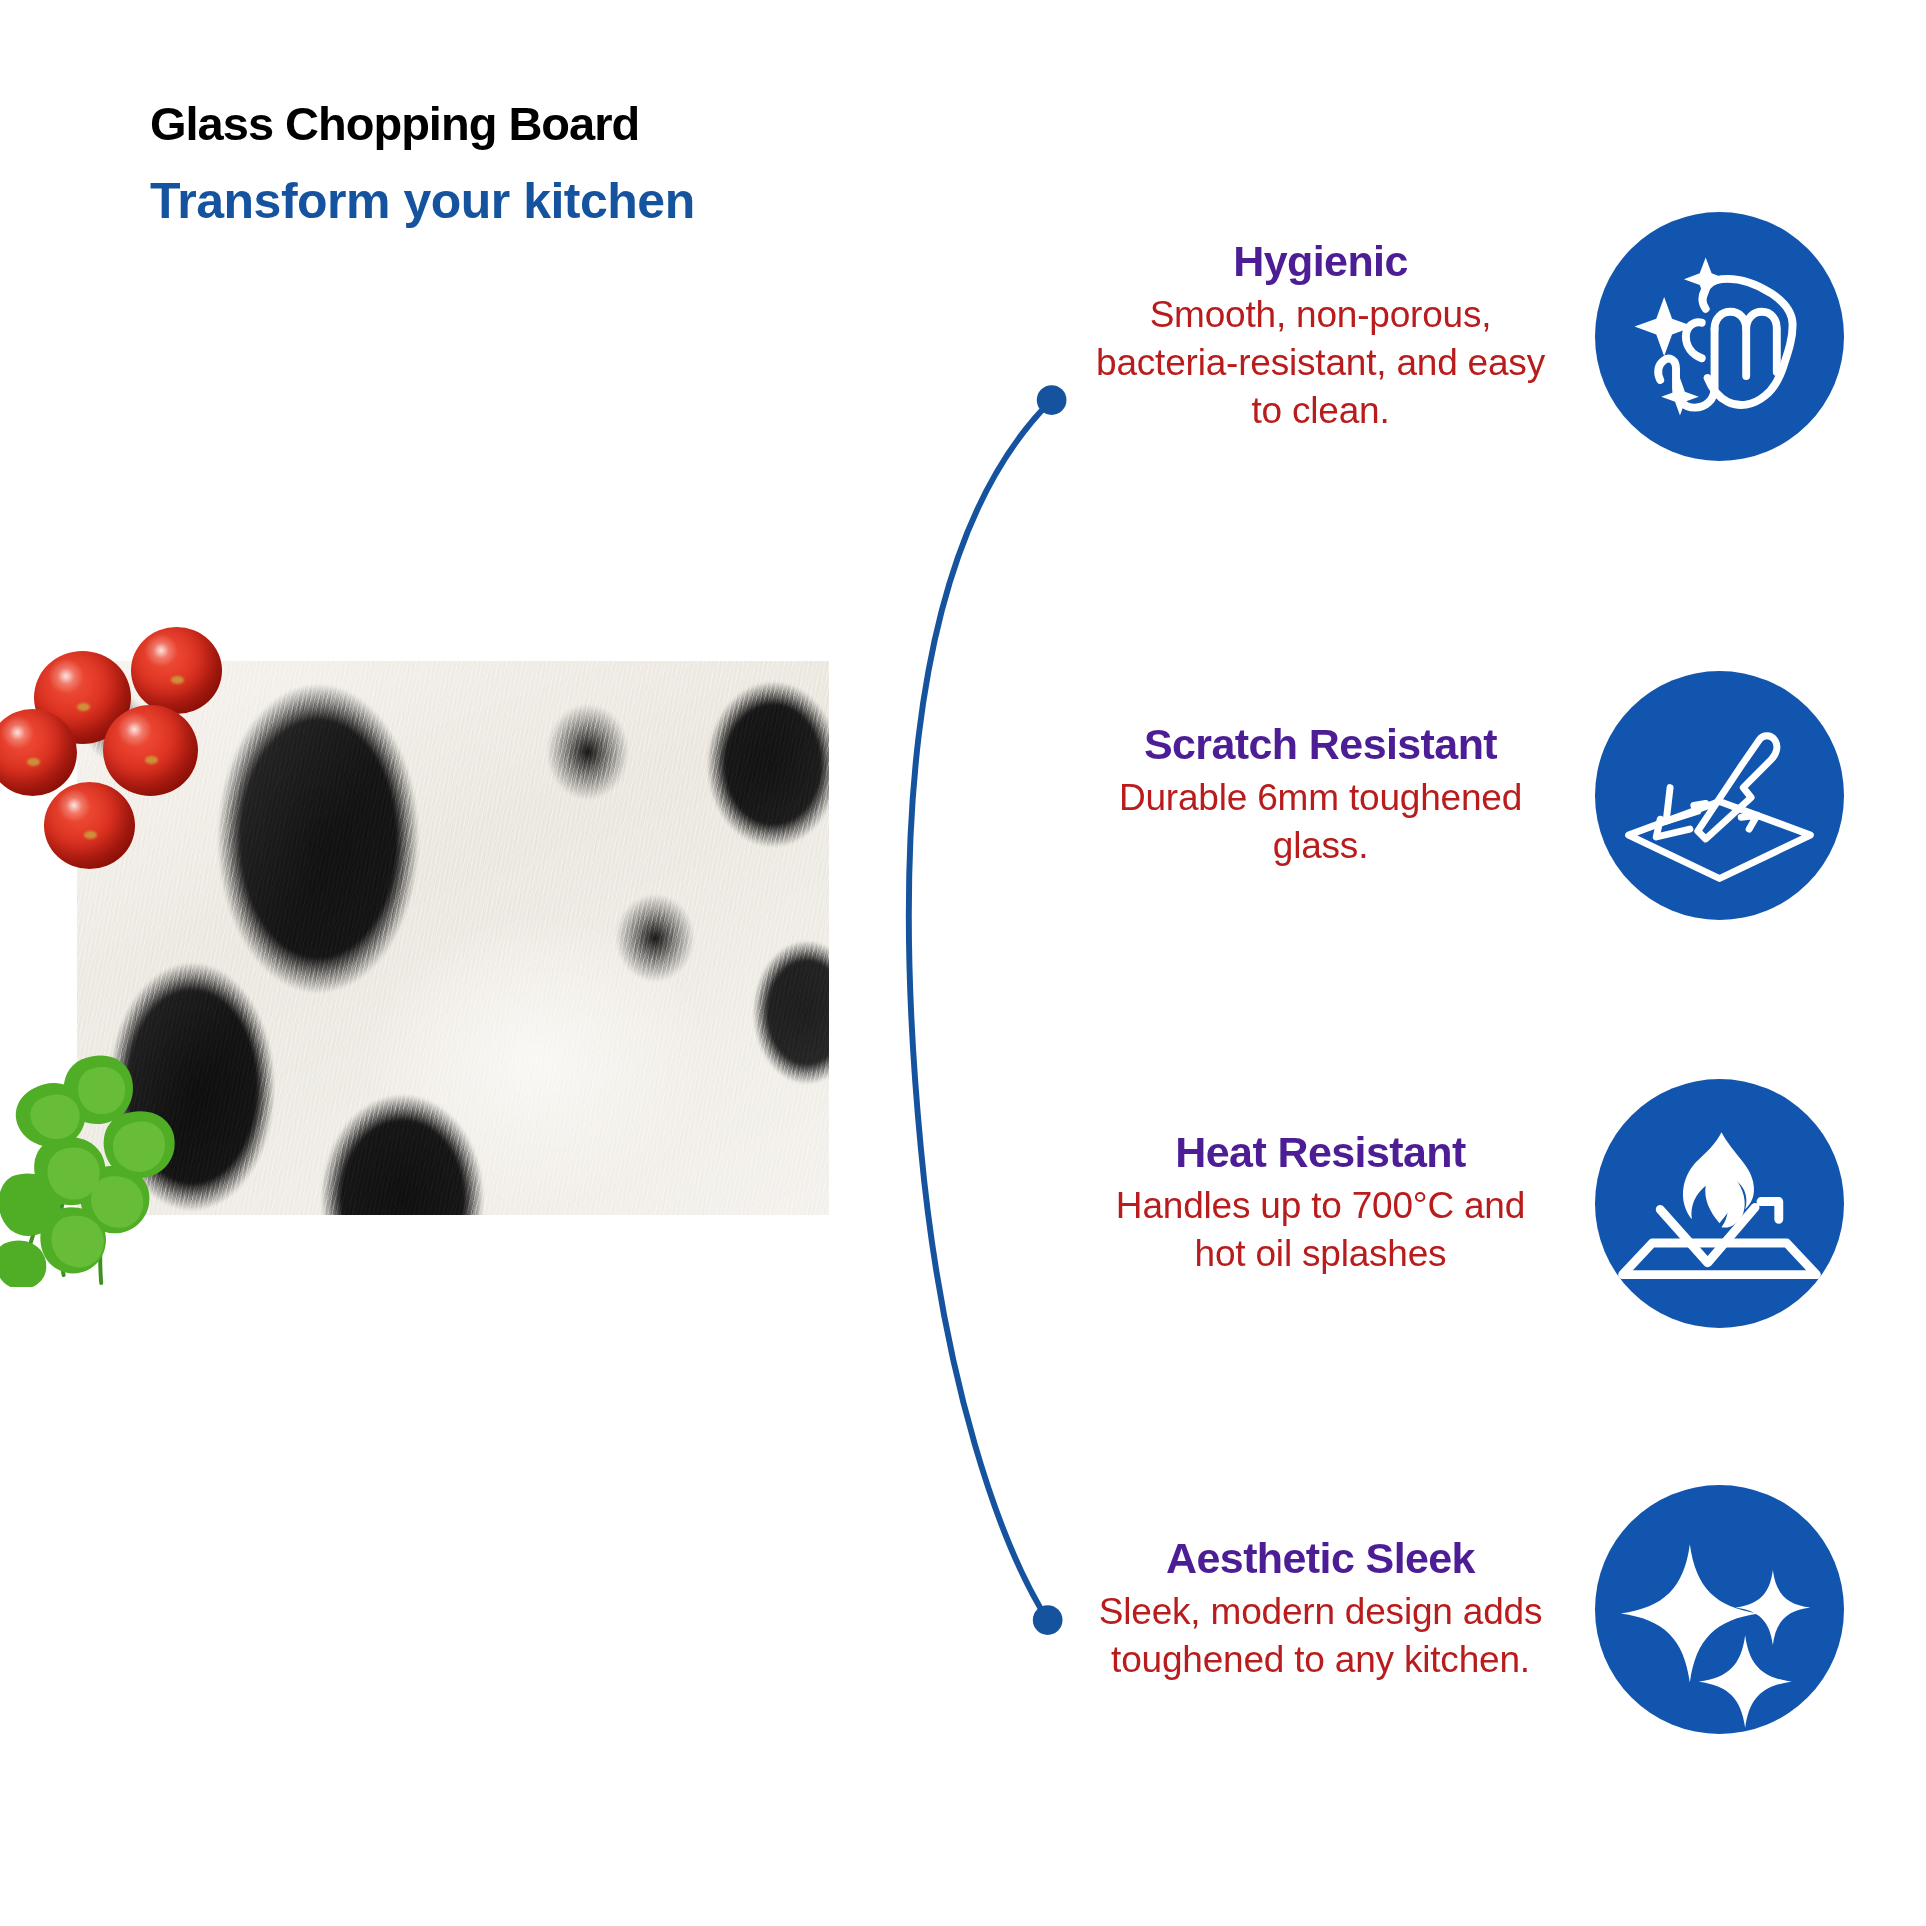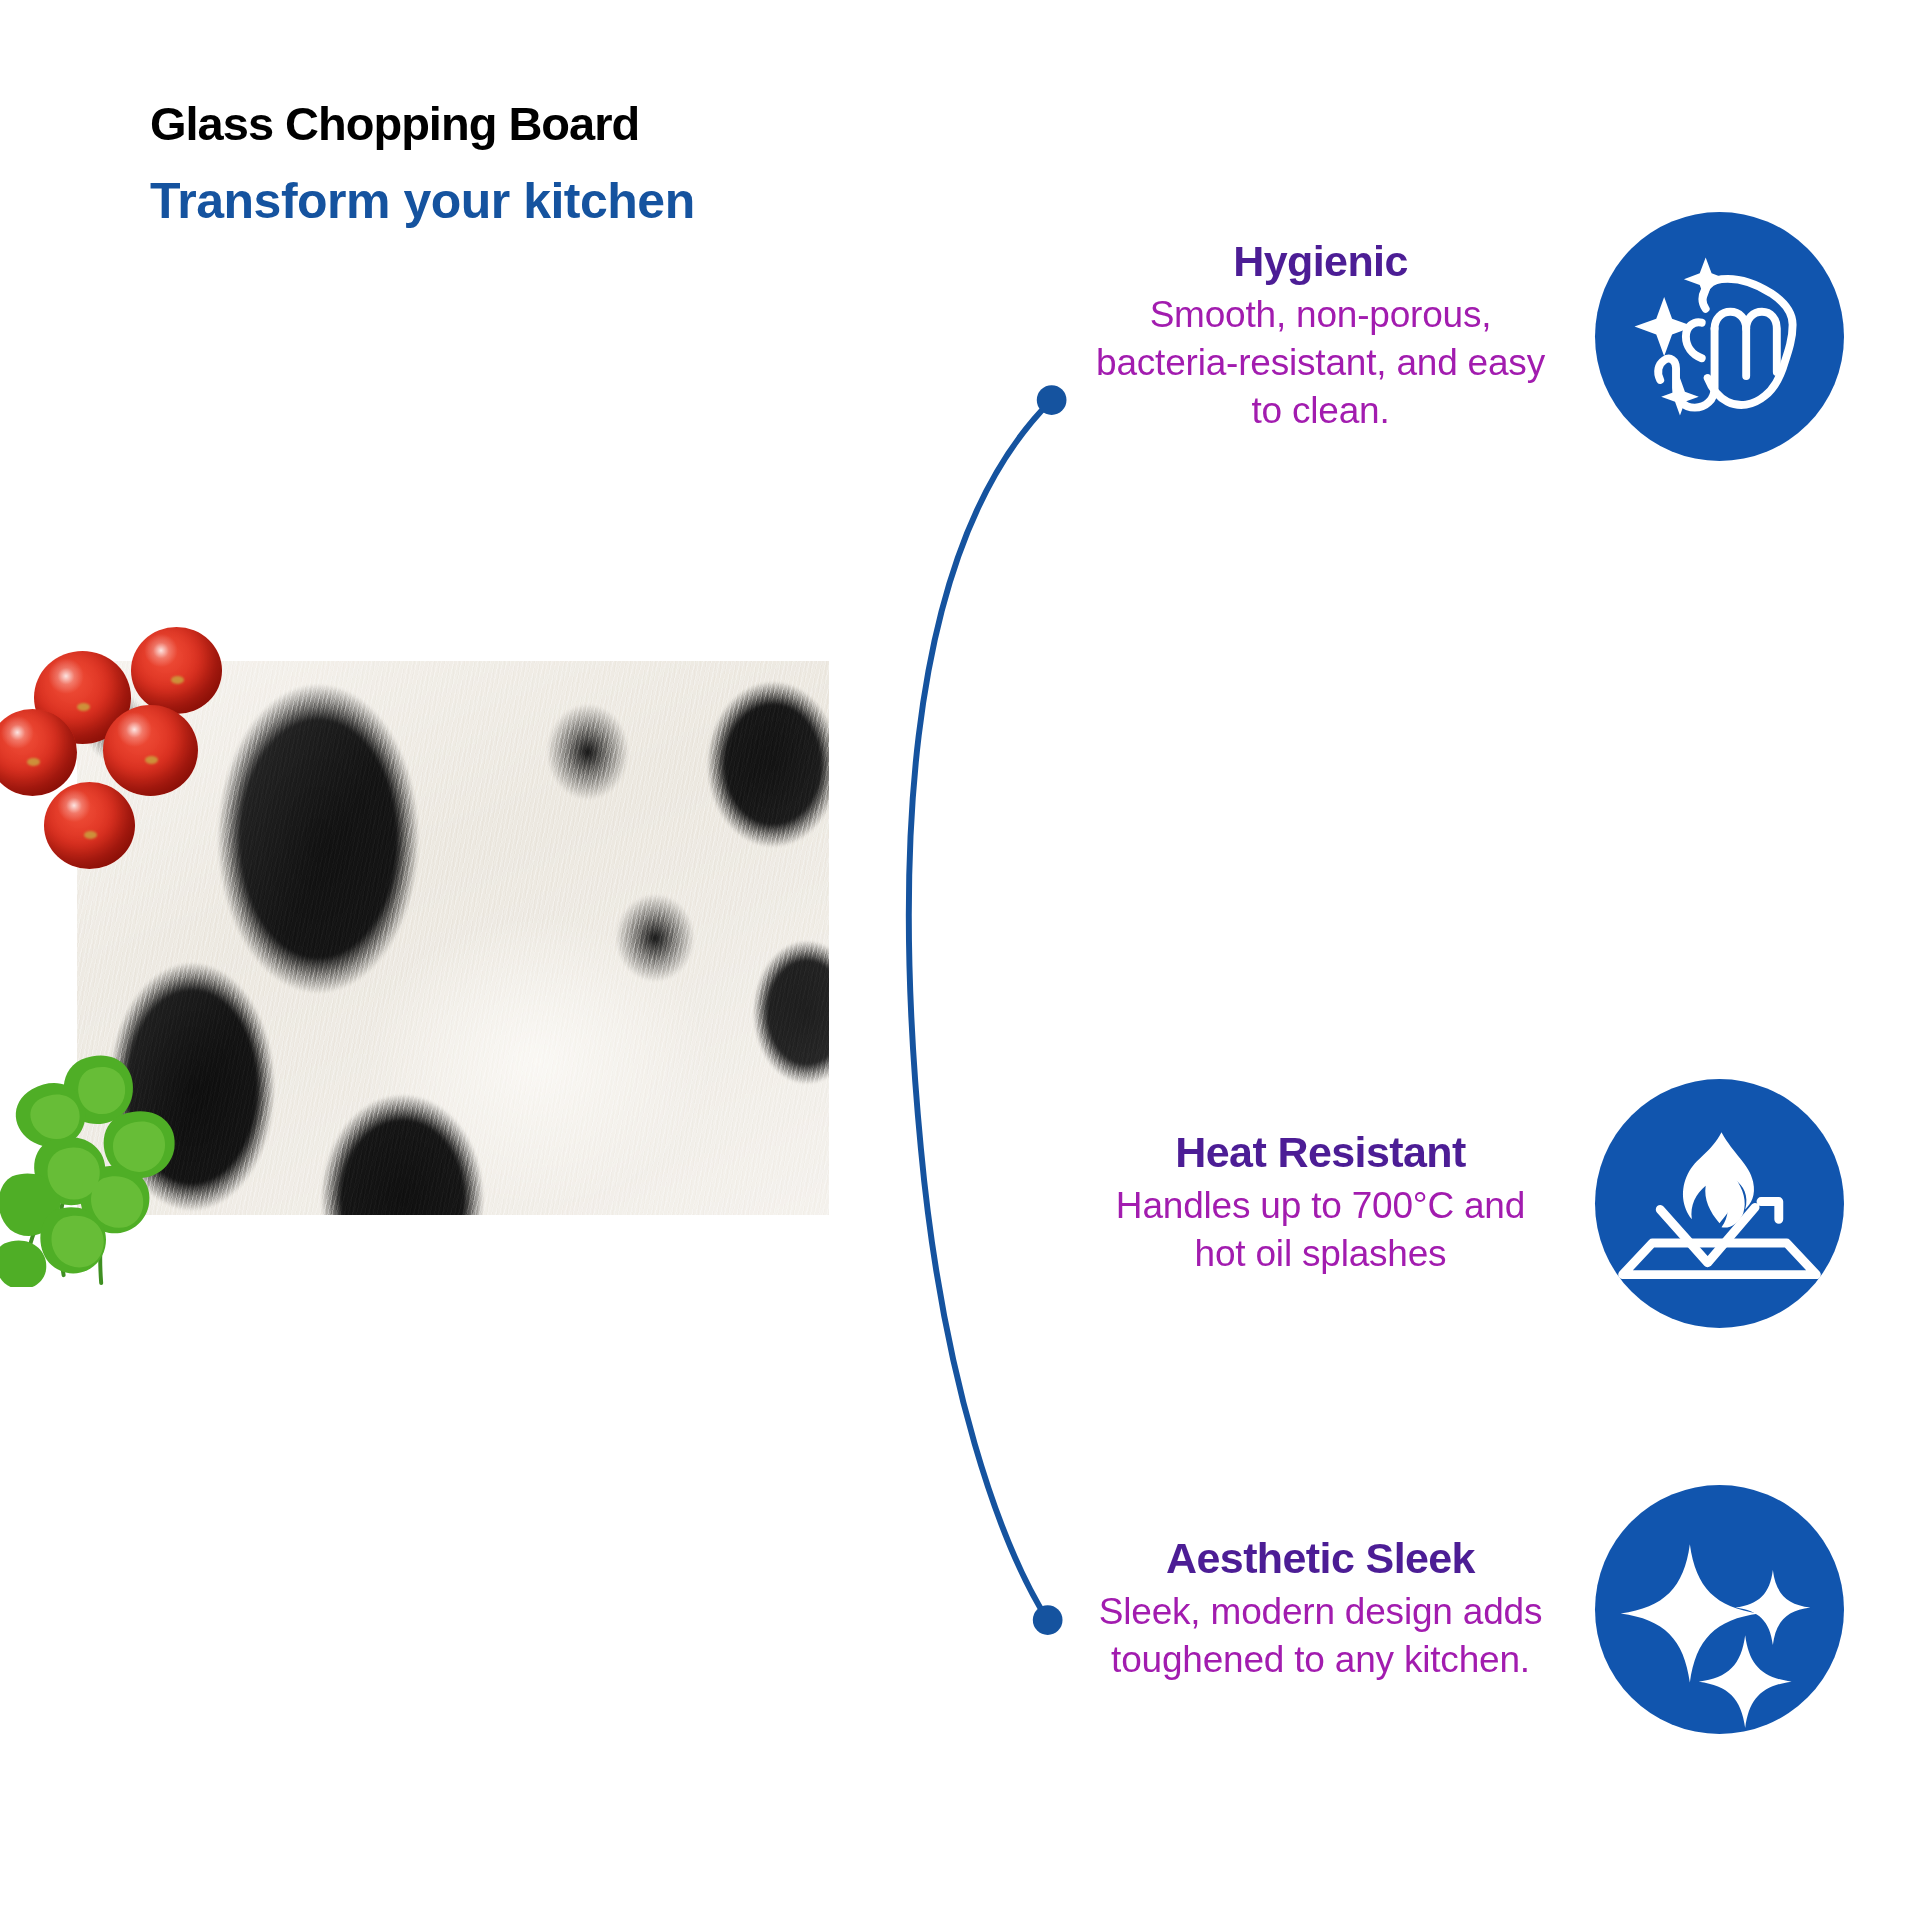--- a/index.html
+++ b/index.html
@@ -90,21 +90,21 @@
   }
   .feat-text{
     text-align:center;
     width:465px;
   }
   .feat-title{
     font-size:43px;font-weight:bold;color:#4c1d95;
     letter-spacing:-0.6px;line-height:1.08;white-space:nowrap;
   }
   .feat-desc{
-    font-size:37px;font-weight:400;color:#a21caf;
+    font-size:37px;font-weight:400;color:#b91c1c;
     line-height:1.30;margin-top:6px;letter-spacing:-0.2px;
   }
   .icon-circle{
     width:249px;height:249px;border-radius:50%;
     background:#1155ae;
     display:flex;align-items:center;justify-content:center;
     flex:0 0 auto;
     box-shadow:0 0 0 4px rgba(255,255,255,.9);
   }
   .icon-circle svg{display:block;}
@@ -184,20 +184,39 @@
         </g>
         <g fill="#ffffff">
           <path d="M70 86 L78 108 L100 116 L78 124 L70 146 L62 124 L40 116 L62 108 Z"></path>
           <path d="M112 46 L118 62 L134 68 L118 74 L112 90 L106 74 L90 68 L106 62 Z"></path>
           <path d="M86 168 L91 182 L105 187 L91 192 L86 206 L81 192 L67 187 L81 182 Z"></path>
         </g>
       </svg>
     </div>
   </div>
 
+  <div class="feature" style="right:83px;top:671px;">
+    <div class="feat-text">
+      <div class="feat-title">Scratch Resistant</div>
+      <div class="feat-desc">Durable 6mm toughened glass.</div>
+    </div>
+    <div class="icon-circle">
+      <svg width="249" height="249" viewBox="0 0 252 252" xmlns="http://www.w3.org/2000/svg">
+        <g fill="none" stroke="#ffffff" stroke-width="7" stroke-linecap="round" stroke-linejoin="round">
+          <path d="M34 166 L126 132 L218 166 L126 210 Z"></path>
+          <path d="M166 70 C170 64 178 64 182 70 C186 76 184 84 178 90
+                   L150 118 L158 128 L112 170 L104 162 L148 96 Z"></path>
+          <path d="M76 118 L72 152 L104 142"></path>
+          <path d="M66 150 L62 168 L96 160"></path>
+          <path d="M148 148 L164 146 L156 160"></path>
+          <path d="M100 136 L112 134"></path>
+        </g>
+      </svg>
+    </div>
+  </div>
 
   <div class="feature" style="right:83px;top:1079px;">
     <div class="feat-text">
       <div class="feat-title">Heat Resistant</div>
       <div class="feat-desc">Handles up to 700°C and hot oil splashes</div>
     </div>
     <div class="icon-circle">
       <svg width="249" height="249" viewBox="0 0 252 252" xmlns="http://www.w3.org/2000/svg">
         <path fill="#ffffff" d="M128 54 C140 76 156 86 160 104 C163 118 158 126 152 132
                  C156 118 150 108 142 102 C146 122 136 134 126 146

